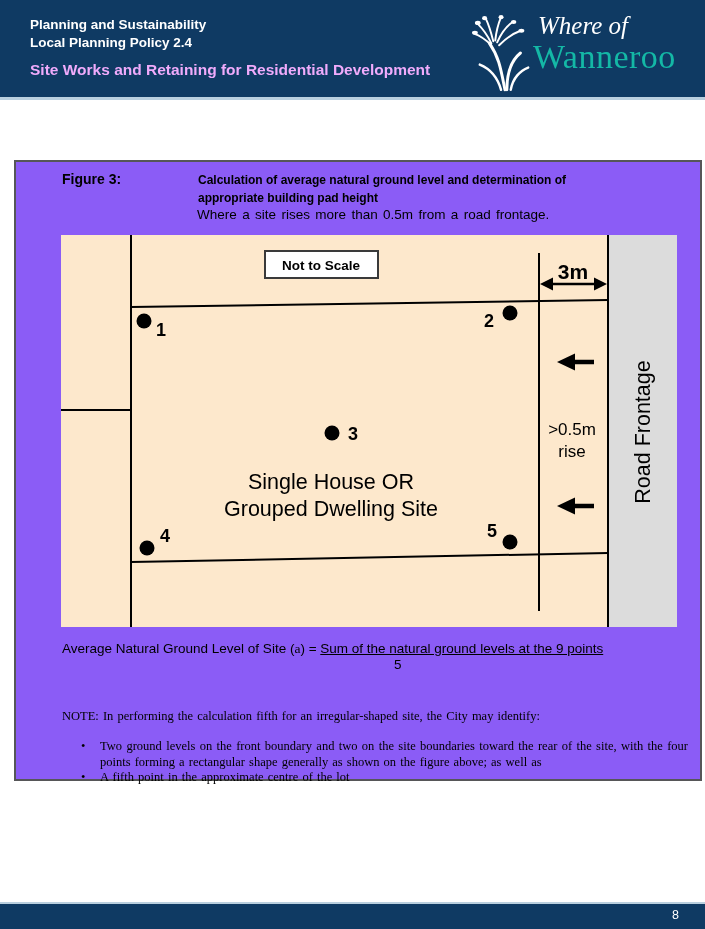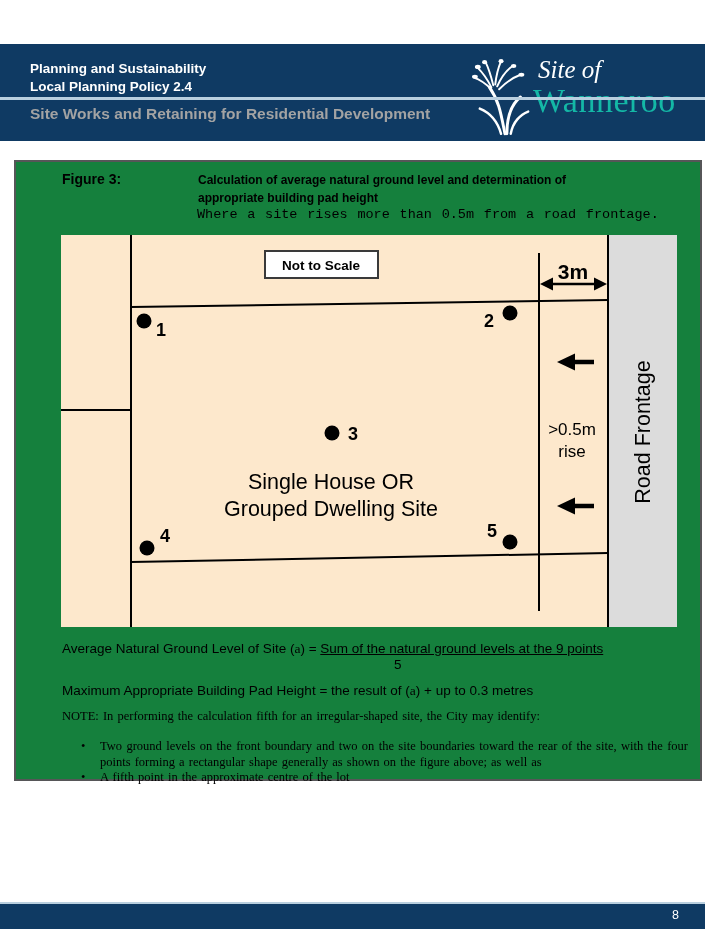--- a/index.html
+++ b/index.html
@@ -1,35 +1,35 @@
 <!DOCTYPE html>
 <html><head>
 <meta charset="utf-8">
 <style>
   html,body{margin:0;padding:0;background:#ffffff;}
   .page{position:relative;width:705px;height:929px;background:#ffffff;overflow:hidden;
         font-family:"Liberation Sans",sans-serif;}
   
-  .header-band{position:absolute;left:0;top:0;width:705px;height:97px;background:#0f3a63;margin-top:44px;}
+  .header-band{position:absolute;left:0;top:0;width:705px;height:97px;background:#0f3a63;}
   .header-sep{position:absolute;left:0;top:97px;width:705px;height:3px;background:#b9cfdf;}
   .h-line1{position:absolute;left:30px;top:17px;color:#ffffff;font-weight:bold;font-size:13.5px;}
   .h-line2{position:absolute;left:30px;top:35px;color:#ffffff;font-weight:bold;font-size:13.5px;}
-  .h-sub{position:absolute;left:30px;top:61px;color:#a3a3a3;font-weight:bold;font-size:15.5px;}
+  .h-sub{position:absolute;left:30px;top:61px;color:#f0abfc;font-weight:bold;font-size:15.5px;}
   .logo{position:absolute;left:472px;top:10px;width:225px;height:82px;}
   .logo-icon{position:absolute;left:0;top:4px;}
   .logo-cityof{position:absolute;left:66px;top:2px;color:#ffffff;font-family:"Liberation Serif",serif;
                font-style:italic;font-size:25px;}
   .logo-wanneroo{position:absolute;left:61px;top:28px;color:#14b8a6;font-family:"Liberation Serif",serif;
                font-size:34px;letter-spacing:0.5px;}
   
   .figure-box{position:absolute;left:14px;top:160px;width:688px;height:621px;
-              border:2px solid #565658;background:#15803d;box-sizing:border-box;}
+              border:2px solid #565658;background:#8b5cf6;box-sizing:border-box;}
   .fig-label{position:absolute;left:46px;top:9px;font-weight:bold;font-size:14px;color:#000;}
   .fig-title{position:absolute;left:182px;top:9px;font-weight:bold;font-size:12px;line-height:18px;color:#000;}
-  .fig-sub{position:absolute;left:181px;top:45px;font-family:Liberation Mono, monospace;
+  .fig-sub{position:absolute;left:181px;top:45px;font-family:Liberation Sans, sans-serif;
            font-size:13.5px;color:#000;word-spacing:0.12em;}
   .diagram{position:absolute;left:45px;top:73px;}
   .diagram text{font-family:"Liberation Sans",sans-serif;fill:#000;}
   
   .formula1{position:absolute;left:46px;top:479px;font-size:13.5px;color:#000;white-space:nowrap;}
   .u{text-decoration:underline;}
   .serif-var{font-family:"Liberation Serif",serif;}
   .denom{position:absolute;left:378px;top:495px;font-size:13.5px;color:#000;}
   .formula2{position:absolute;left:46px;top:521px;font-size:13.5px;color:#000;white-space:nowrap;}
   .note{position:absolute;left:46px;top:547px;font-family:"Liberation Serif",serif;
@@ -69,21 +69,21 @@
         </g>
         <g fill="#ffffff">
           <ellipse cx="3" cy="19" rx="3" ry="2"></ellipse>
           <ellipse cx="6" cy="9" rx="3" ry="2.2"></ellipse>
           <ellipse cx="13" cy="4" rx="2.6" ry="2.2"></ellipse>
           <ellipse cx="30" cy="3" rx="2.6" ry="2.2"></ellipse>
           <ellipse cx="43" cy="8" rx="2.8" ry="2"></ellipse>
           <ellipse cx="51" cy="17" rx="3" ry="2"></ellipse>
         </g>
       </svg>
-      <div class="logo-cityof">Site of</div>
+      <div class="logo-cityof">Where of</div>
       <div class="logo-wanneroo">Wanneroo</div>
     </div>
   </div>
   <div class="header-sep"></div>
 
   <div class="figure-box">
     <div class="fig-label">Figure 3:</div>
     <div class="fig-title">
       <div>Calculation of average natural ground level and determination of</div>
       <div>appropriate building pad height</div>
@@ -139,23 +139,20 @@
       <text x="292" y="205" text-anchor="middle" font-size="18" font-weight="bold">3</text>
       <text x="104" y="307" text-anchor="middle" font-size="18" font-weight="bold">4</text>
       <text x="431" y="302" text-anchor="middle" font-size="18" font-weight="bold">5</text>
     </svg>
 
     <div class="formula1">
       <span>Average Natural Ground Level of Site (</span><span class="serif-var">a</span><span>) = </span><span class="u">Sum of the natural ground levels at the 9 points</span>
     </div>
     <div class="denom">5</div>
 
-    <div class="formula2">
-      <span>Maximum Appropriate Building Pad Height = the result of (</span><span class="serif-var">a</span><span>) + up to 0.3 metres</span>
-    </div>
 
     <div class="note">NOTE: In performing the calculation fifth for an irregular-shaped site, the City may identify:</div>
     <ul class="bullets">
       <li>Two ground levels on the front boundary and two on the site boundaries toward the rear of the site, with the four points forming a rectangular shape generally as shown on the figure above; as well as</li>
       <li>A fifth point in the approximate centre of the lot</li>
     </ul>
   </div>
 
   <div class="footer-sep"></div>
   <div class="footer-band">

